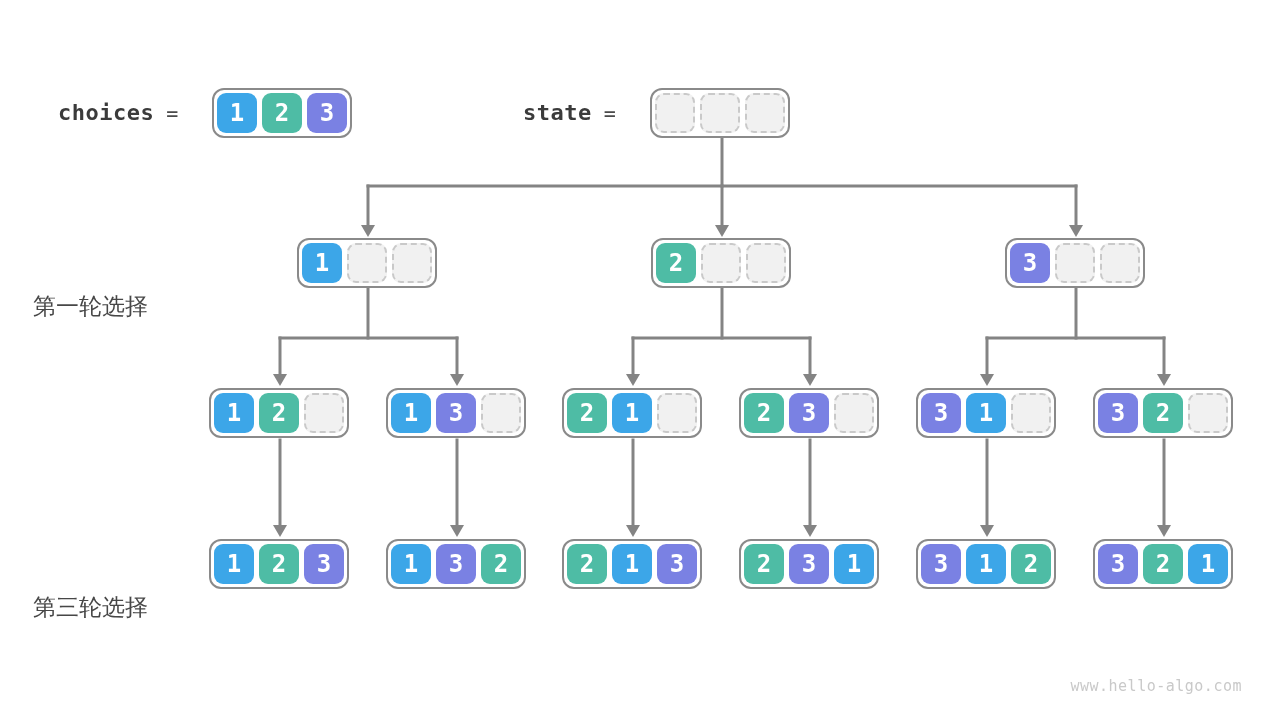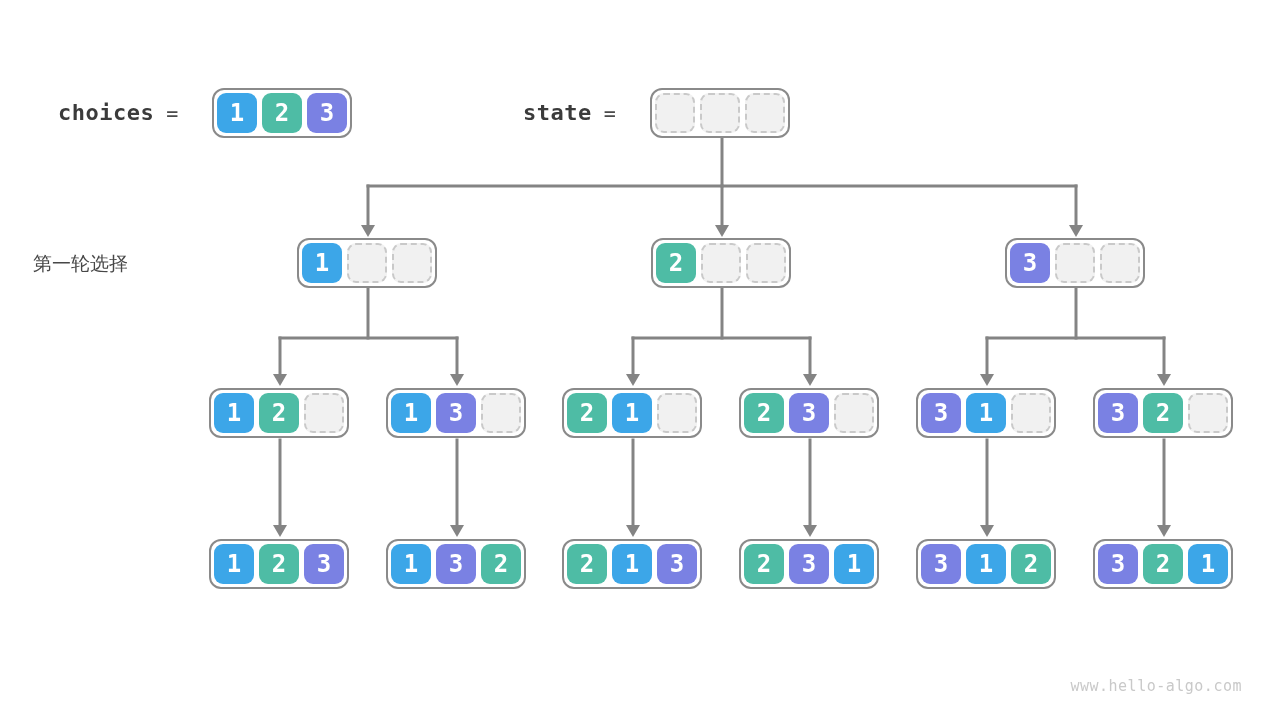--- a/index.html
+++ b/index.html
@@ -18,22 +18,23 @@
     position:absolute;display:flex;gap:5px;padding:3px;box-sizing:border-box;height:50px;
     background:#ffffff;border:2px solid #8a8a8a;border-radius:12px;
   }
   .cell{
     width:40px;height:40px;border-radius:9px;box-sizing:border-box;flex:0 0 auto;
     display:flex;align-items:center;justify-content:center;
   }
   .cell.fill{color:#ffffff;font-size:24px;font-weight:bold;}
   .cell.empty{background:#f1f1f1;border:2px dashed #c9c9c9;}
   .rowlabel{
-    position:absolute;left:33px;width:160px;font-size:19px;color:#474747;
+    position:absolute;left:33px;width:160px;font-size:23px;color:#474747;
     font-family:"Liberation Sans","DejaVu Sans",sans-serif;
+    margin-top:40px;
   }
   #rowlabel-0{top:251px;} #rowlabel-1{top:401px;} #rowlabel-2{top:552px;}
   #watermark{
     position:absolute;right:38px;top:677px;font-size:15px;color:#c9c9c9;letter-spacing:0.5px;
   }
 </style>
 </head>
 <body>
 
 <div id="canvas">
@@ -82,20 +83,21 @@
     <span class="kw">choices</span>
     <span class="eq">=</span>
   </div>
 
   <div class="kwline" style="left:523px;">
     <span class="kw">state</span>
     <span class="eq">=</span>
   </div>
 
   <div class="rowlabel" id="rowlabel-0">第一轮选择</div>
+  <div class="rowlabel" id="rowlabel-2">第三轮选择</div>
 
   <div id="nodes">
       <div class="node" style="left: 212px; top: 88px;">
         <div class="cell fill" style="background: rgb(60, 166, 232);">1</div>
         <div class="cell fill" style="background: rgb(78, 188, 165);">2</div>
         <div class="cell fill" style="background: rgb(122, 129, 227);">3</div>
       </div>
       <div class="node" style="left: 650px; top: 88px;">
         <div class="cell empty"></div>
         <div class="cell empty"></div>

